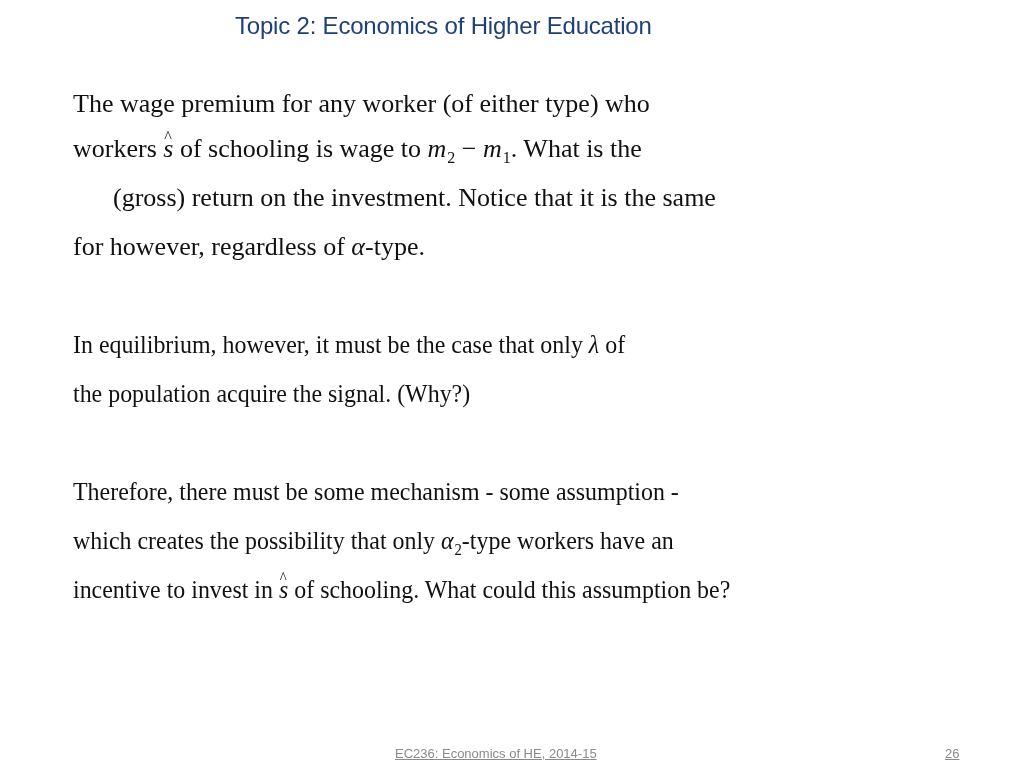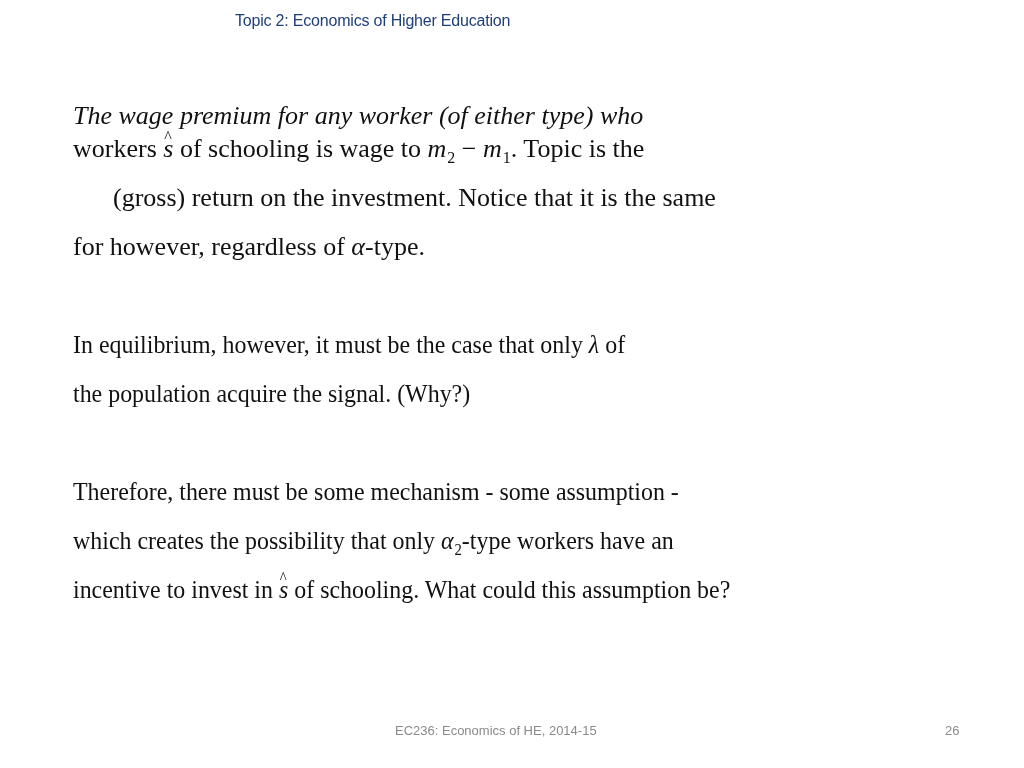--- a/index.html
+++ b/index.html
@@ -1,39 +1,39 @@
 <!DOCTYPE html>
 <html><head>
 <meta charset="utf-8">
 <style>
   html, body { margin:0; padding:0; }
   body { width:1024px; height:768px; background:#ffffff; position:relative; overflow:hidden; }
-  .title { position:absolute; left:235px; top:12px; font-family:"Liberation Sans", sans-serif; font-size:16px; color:#1f3f77; letter-spacing:-0.2px; }
+  .title { position:absolute; left:235px; top:12px; font-family:"Liberation Sans", sans-serif; font-size:24px; color:#1f3f77; letter-spacing:-0.2px; }
   .body { position:absolute; left:73px; top:84px; font-family:"Liberation Serif", serif; font-size:26px; color:#111; }
   .line { position:absolute; left:0; white-space:nowrap; line-height:32px; }
   .narrow { transform:scaleX(0.92); transform-origin:left center; }
   .math { font-style:italic; }
   .sub { font-size:16px; font-style:normal; position:relative; top:6px; margin-left:1px; }
   .hat { position:relative; display:inline-block; font-style:italic; }
   .hat::before { content:"^"; position:absolute; left:1px; top:-12px; font-size:16px; font-style:normal; }
-  .footer { position:absolute; top:723px; font-family:"Liberation Sans", sans-serif; font-size:13px; color:#8a8a8a; }
+  .footer { position:absolute; top:746px; font-family:"Liberation Sans", sans-serif; font-size:13px; color:#8a8a8a;text-decoration:underline; }
 </style>
 </head>
 <body>
 
 <div>
   <div class="title">Topic 2: Economics of Higher Education</div>
 
   <div class="body">
 
-    <div class="line" style="top:16px;font-style:italic;">
+    <div class="line" style="top:4px;">
       <span>The wage premium for any worker (of either type) who</span>
     </div>
     <div class="line" style="top:49px;">
-      <span>workers </span><span class="hat">s</span><span> of schooling is wage to </span><span class="math"><span>m</span><span class="sub">2</span></span><span> − </span><span class="math"><span>m</span><span class="sub">1</span></span><span>. Topic is the</span>
+      <span>workers </span><span class="hat">s</span><span> of schooling is wage to </span><span class="math"><span>m</span><span class="sub">2</span></span><span> − </span><span class="math"><span>m</span><span class="sub">1</span></span><span>. What is the</span>
     </div>
     <div class="line" style="top:98px;margin-left:40px;">
       <span>(gross) return on the investment. Notice that it is the same</span>
     </div>
     <div class="line" style="top:147px;">
       <span>for however, regardless of </span><span class="math">α</span><span>-type.</span>
     </div>
 
     <div class="line narrow" style="top:245px;">
       <span>In equilibrium, however, it must be the case that only </span><span class="math">λ</span><span> of</span>

